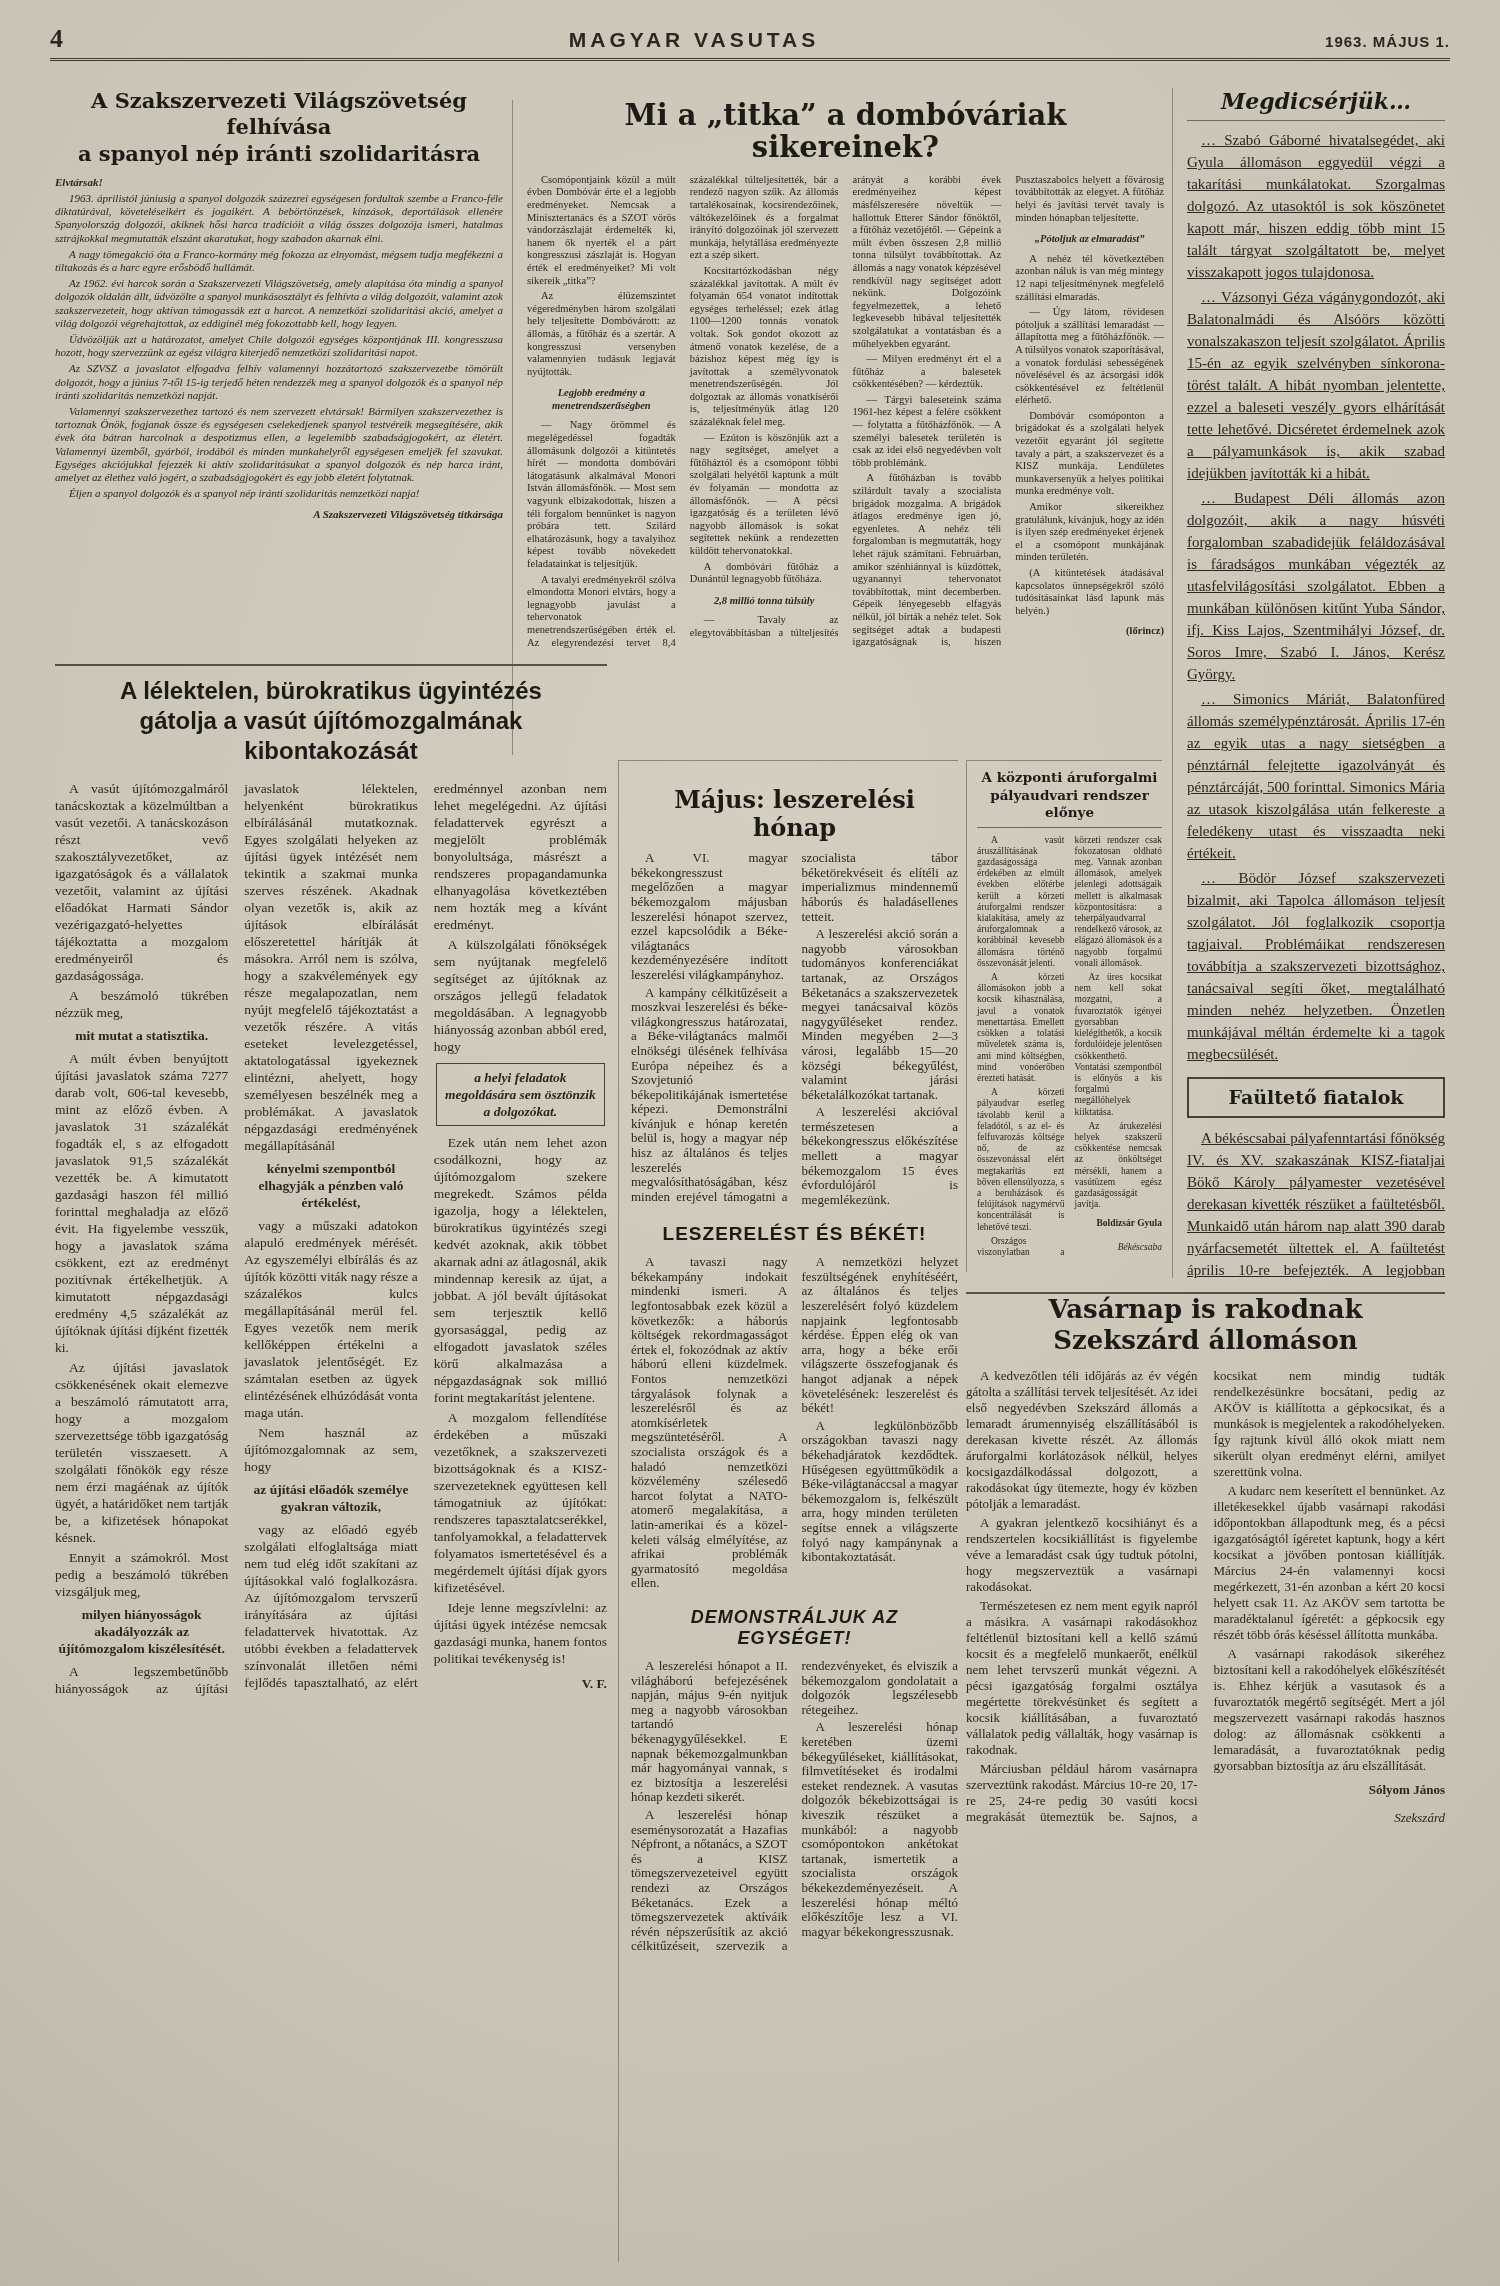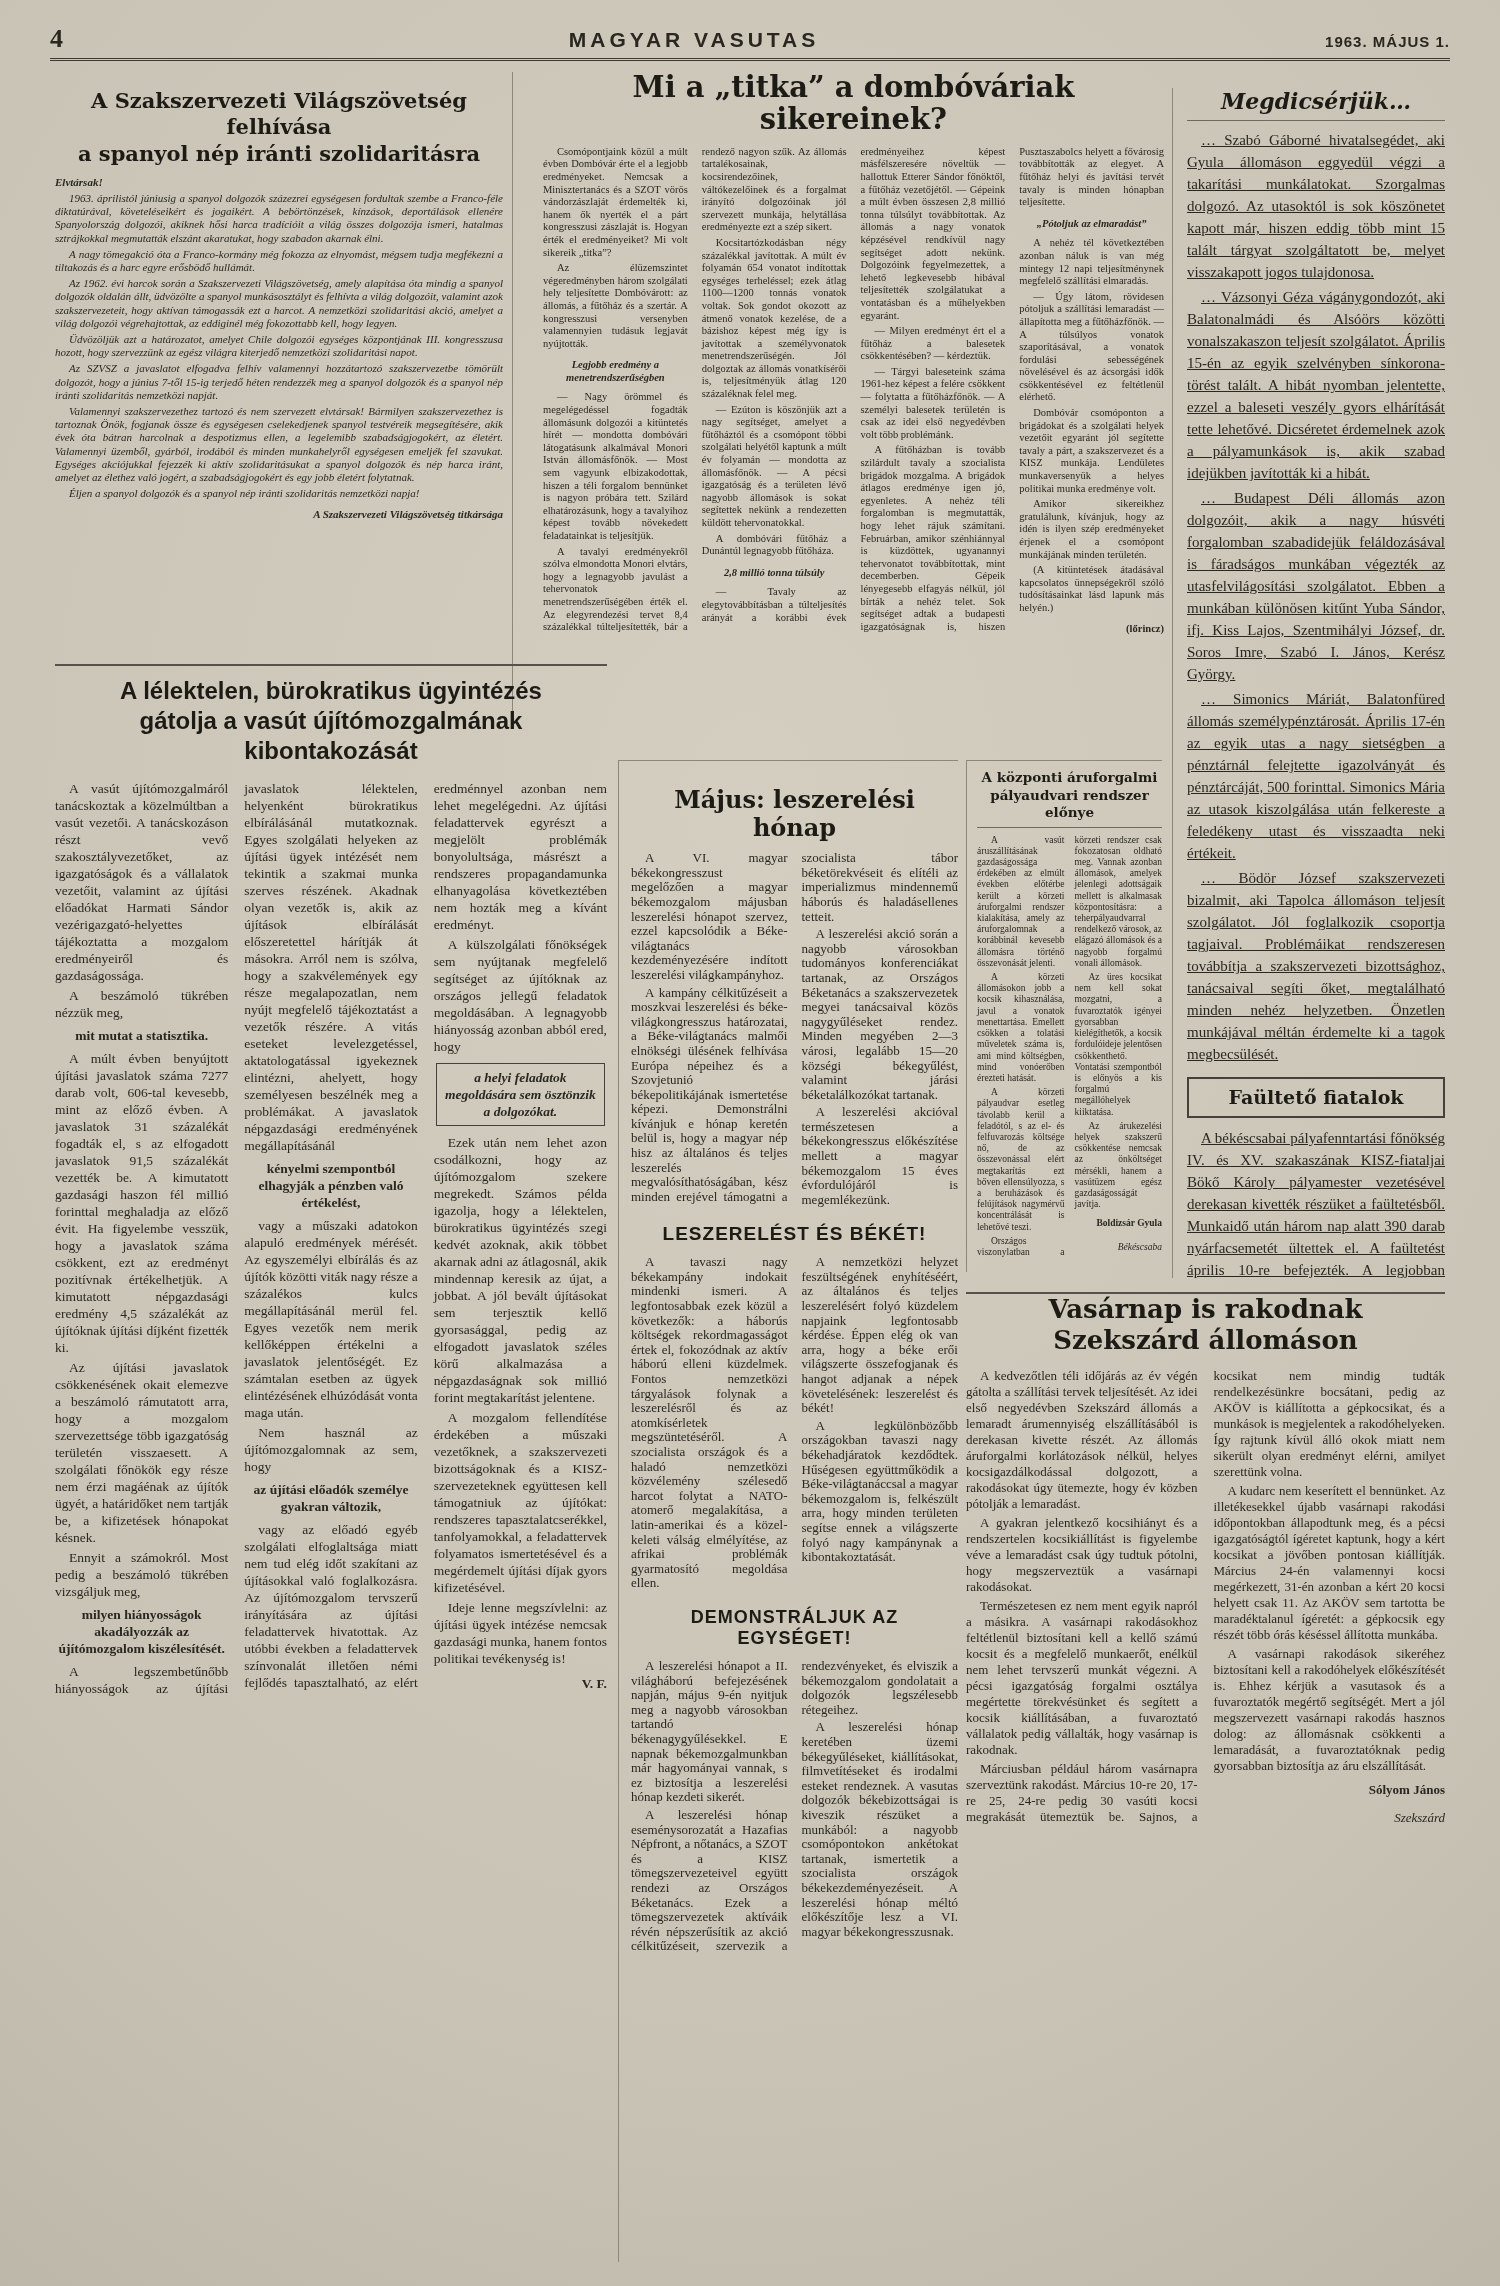--- a/index.html
+++ b/index.html
@@ -34,22 +34,22 @@
   .cols3{ column-count:3; column-gap:16px; }
   .cols4{ column-count:4; column-gap:14px; }
   .l1,.l2{ display:block; }
 
   
   .appeal{ left:55px; top:88px; width:448px; height:566px; }
   .appeal-hl{ font:700 21px/1.25 "DejaVu Serif", serif; text-align:center; margin-bottom:9px; color:#1d1b15;}
   .appeal-body{ font-style:italic; font-size:11px; line-height:13.2px; }
 
   
-  .dombovar{ left:512px; top:72px; width:652px; height:655px;
-             border-left:1px solid #8d8779; padding-left:30px; }
+  .dombovar{ left:512px; top:100px; width:652px; height:655px;
+             border-left:1px solid #8d8779; padding-left:14px; }
   .dombovar-hl{ font:700 29px/1.1 "DejaVu Serif", serif; text-align:center; margin-bottom:10px; color:#1d1b15;}
   .dombovar-body{ height:590px; font-size:10.5px; line-height:12.6px; }
 
   
   .rail{ left:1172px; top:88px; width:273px; height:1190px;
          border-left:1px solid #8d8779; padding-left:14px; }
   .rail-hl{ font:700 italic 22px/1.2 "DejaVu Serif", serif; text-align:center;
             border-bottom:1px solid #6d6a5e; padding-bottom:6px; margin-bottom:8px; color:#1d1b15;}
   .rail-body{ font-size:15px; line-height:22px;text-decoration:underline; }
   .faul{ margin-top:12px; }
@@ -60,21 +60,21 @@
   .ujitas{ left:55px; top:664px; width:552px; height:1600px; border-top:2px solid #55524a; padding-top:10px; }
   .ujitas-hl{ font:700 24px/1.25 "Liberation Sans", sans-serif; text-align:center; margin-bottom:14px; color:#1d1b15;}
   .ujitas-body{ height:1480px; font-size:13.5px; line-height:17px; }
 
   
   .majus{ left:618px; top:760px; width:340px; height:1502px;
           border-left:1px solid #8d8779; border-top:1px solid #8d8779; padding:25px 0 0 12px; }
   .majus-hl{ font:700 24px/1.15 "DejaVu Serif", serif; text-align:center; margin-bottom:10px; color:#1d1b15;}
   .majus-sub{ font:700 19px/1.2 "Liberation Sans", sans-serif; text-align:center; letter-spacing:1px;
               margin:16px 0 9px; color:#1d1b15;}
-  .majus-sub.it{ font-size:18px; }
+  .majus-sub.it{ font-style:italic; font-size:18px; }
   .majus-body{ font-size:13px; line-height:14.6px; }
 
   
   .arur{ left:966px; top:760px; width:196px; height:512px;
          border-left:1px solid #8d8779; border-top:1px solid #8d8779; padding:8px 0 0 10px; }
   .arur-hl{ font:700 13.5px/1.3 "DejaVu Serif", serif; text-align:center;
             border-bottom:1px solid #6d6a5e; padding-bottom:5px; margin-bottom:7px; color:#1d1b15;}
   .arur-body{ font-size:9.5px; line-height:11.2px; column-gap:10px; }
 
   

